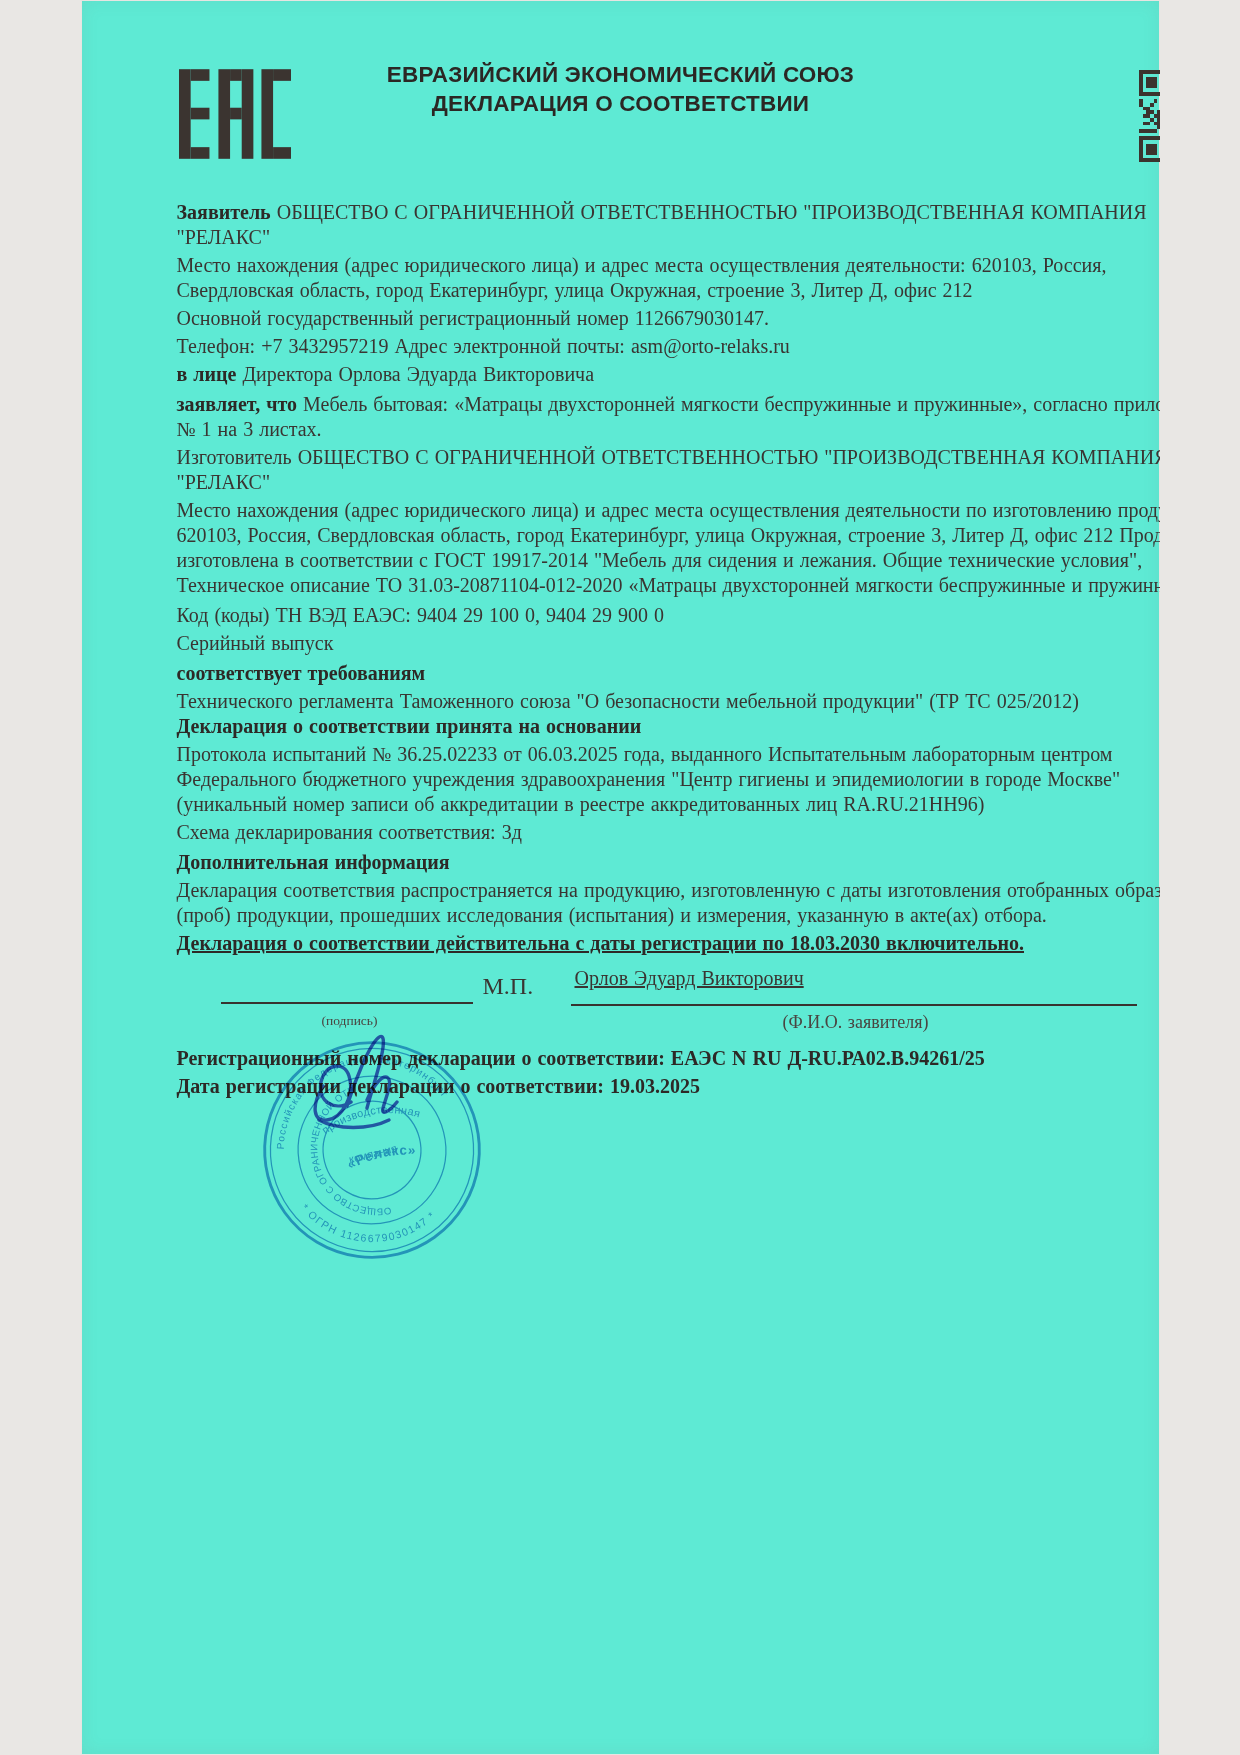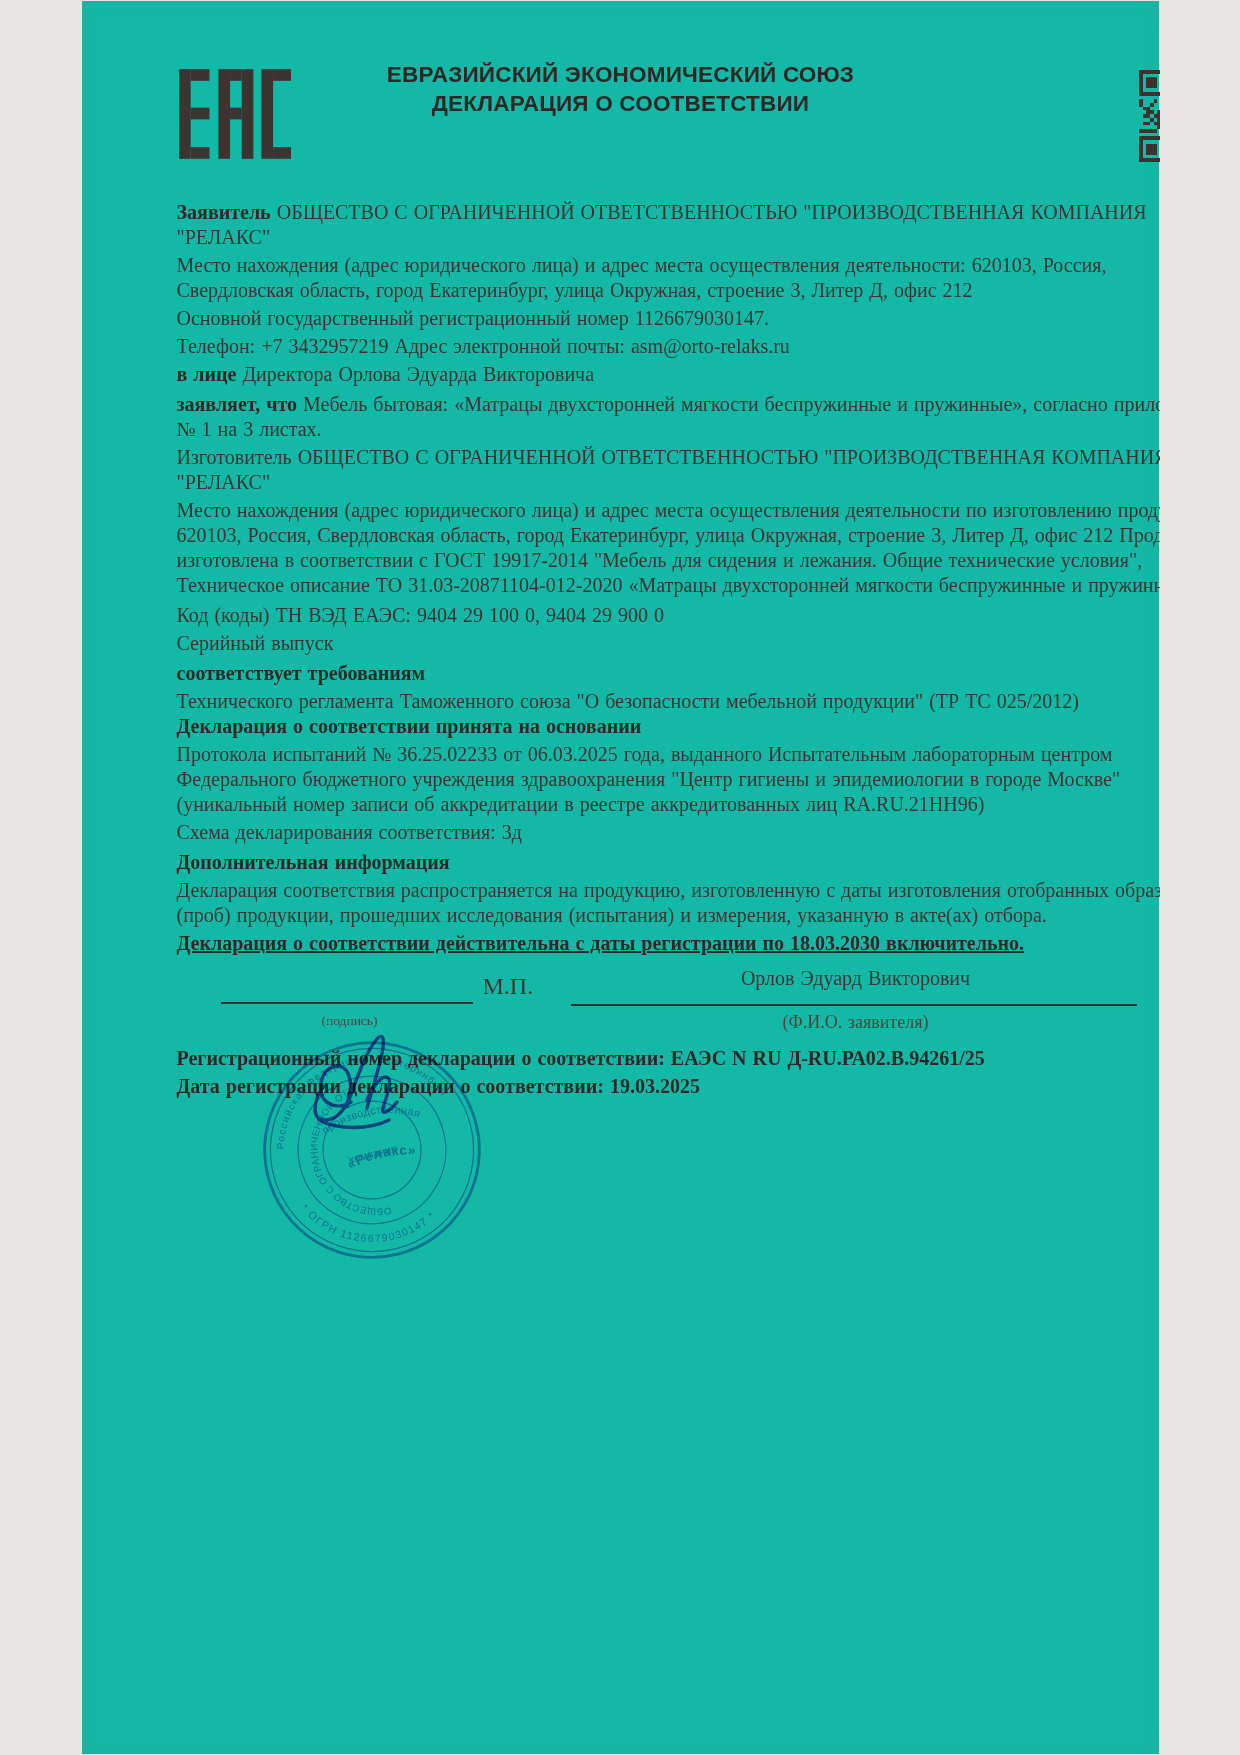--- a/index.html
+++ b/index.html
@@ -1,18 +1,18 @@
 <!DOCTYPE html>
 <html lang="ru"><head>
 <meta charset="utf-8">
 <style>
   html,body{margin:0;padding:0;background:#e9e7e4;}
   .page{
     position:relative;width:1079px;height:1755px;margin:0 auto;
-    background:#14b8a6;
+    background:#5eead4;
     box-shadow:inset 0 0 0 1px #e7e5e1, inset 0 0 18px rgba(120,115,105,.12);
     font-family:"Liberation Serif", serif;
     color:#3a3532;
     overflow:hidden;
   }
   
   .eac-logo{position:absolute;left:98px;top:62px;width:112px;height:104px;}
   .doc-title{
     position:absolute;left:250px;top:60px;width:580px;text-align:center;
     font-family:"Liberation Sans", sans-serif;font-weight:bold;
@@ -26,21 +26,21 @@
   }
   .content p{margin:0 0 3px 0;}
   .content p.gap{margin-top:5px;}
   b,.b{font-weight:bold;color:#2d2926;}
   .validity{margin-top:16px;font-weight:bold;color:#2d2926;text-decoration:underline;}
   
   .sig-area{position:relative;height:84px;margin-top:6px;}
   .sig-line-left{position:absolute;left:44px;top:40px;width:252px;border-top:2.5px solid #38332f;}
   .sig-caption{position:absolute;left:98px;top:46px;width:150px;text-align:center;font-size:13.5px;color:#4a4541;}
   .mp-label{position:absolute;left:306px;top:12px;font-size:24px;}
-  .signer-name{position:absolute;left:398px;top:4px;width:562px;text-align:center;font-size:20px;}
+  .signer-name{position:absolute;left:398px;top:4px;width:562px;text-align:left;font-size:20px;text-decoration:underline;}
   .sig-line-right{position:absolute;left:394px;top:42px;width:566px;border-top:2.5px solid #38332f;}
   .fio-caption{position:absolute;left:398px;top:48px;width:562px;text-align:center;font-size:18px;color:#4a4541;}
   
   .reg-line{margin-top:12px;font-weight:bold;font-size:20px;color:#2d2926;}
   .date-line{margin-top:12px;font-weight:bold;font-size:20px;color:#2d2926;}
   
   .stamp{position:absolute;left:176px;top:1035px;width:230px;height:230px;mix-blend-mode:multiply;opacity:.92;pointer-events:none;}
   .ink{position:absolute;left:196px;top:1028px;width:160px;height:120px;mix-blend-mode:multiply;opacity:.9;pointer-events:none;}
 </style>
 </head>

